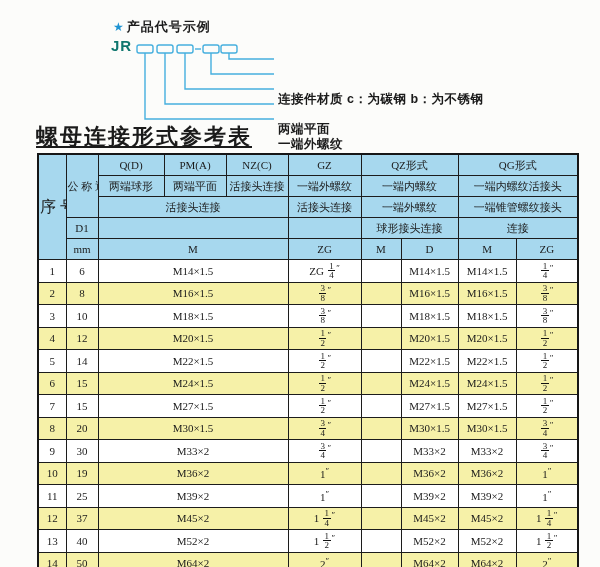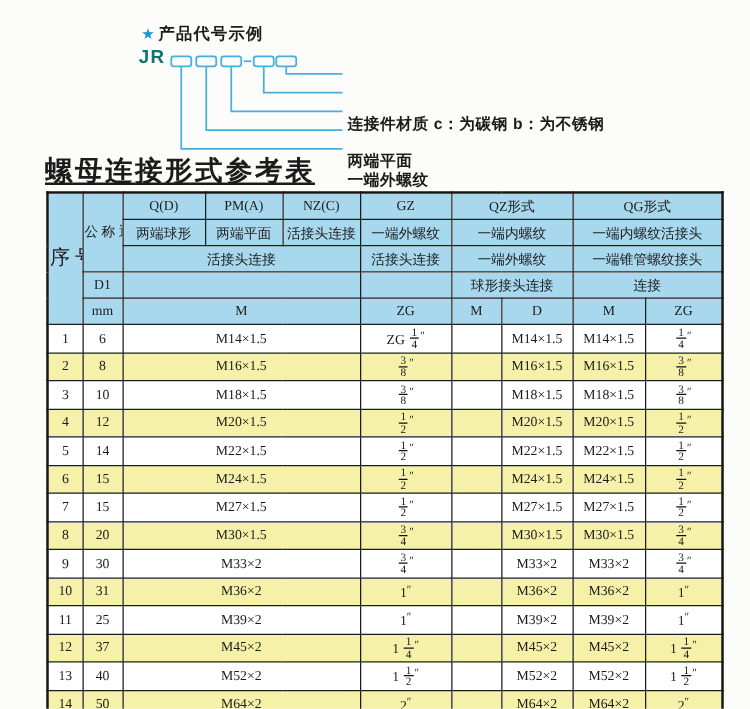--- a/index.html
+++ b/index.html
@@ -237,21 +237,21 @@
           <td>30</td>
           <td colspan="3">M33×2</td>
           <td><span class="fr"><span class="nu">3</span><span class="de">4</span></span><span class="in">″</span></td>
           <td></td>
           <td>M33×2</td>
           <td>M33×2</td>
           <td><span class="fr"><span class="nu">3</span><span class="de">4</span></span><span class="in">″</span></td>
         </tr>
         <tr class="stripe">
           <td>10</td>
-          <td>31</td>
+          <td>19</td>
           <td colspan="3">M36×2</td>
           <td>1<span class="in">″</span></td>
           <td></td>
           <td>M36×2</td>
           <td>M36×2</td>
           <td>1<span class="in">″</span></td>
         </tr>
         <tr>
           <td>11</td>
           <td>25</td>

